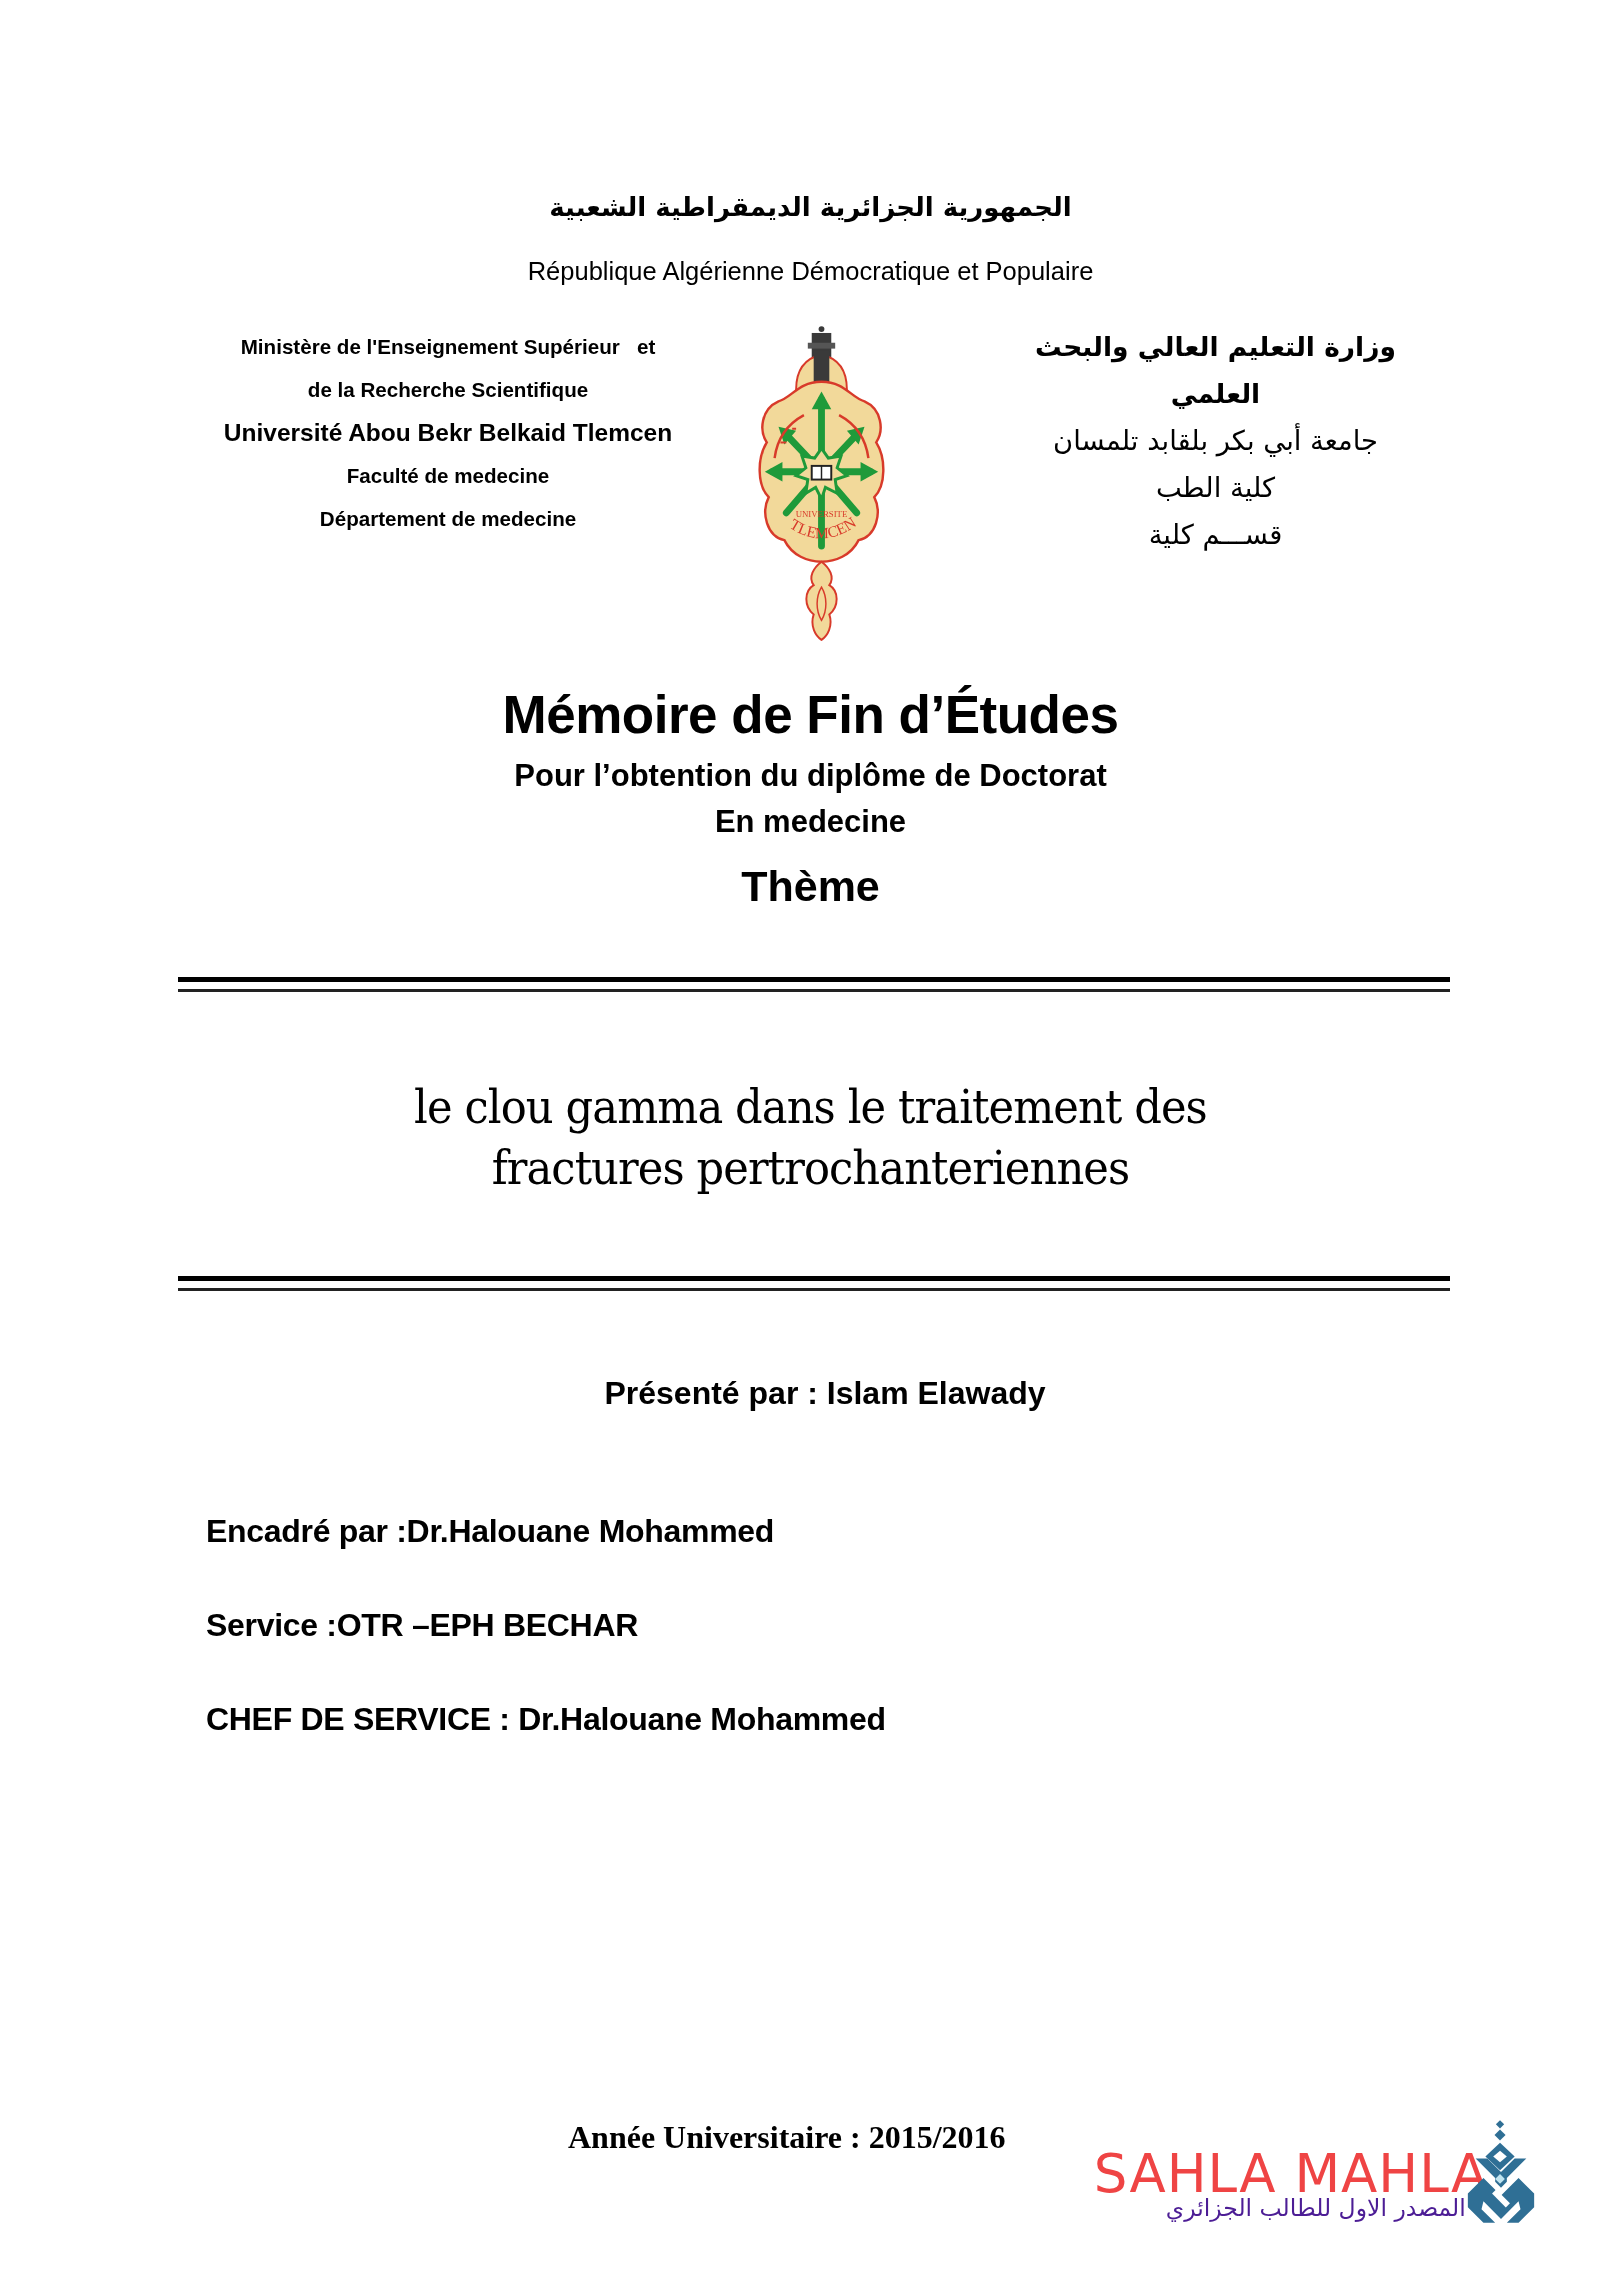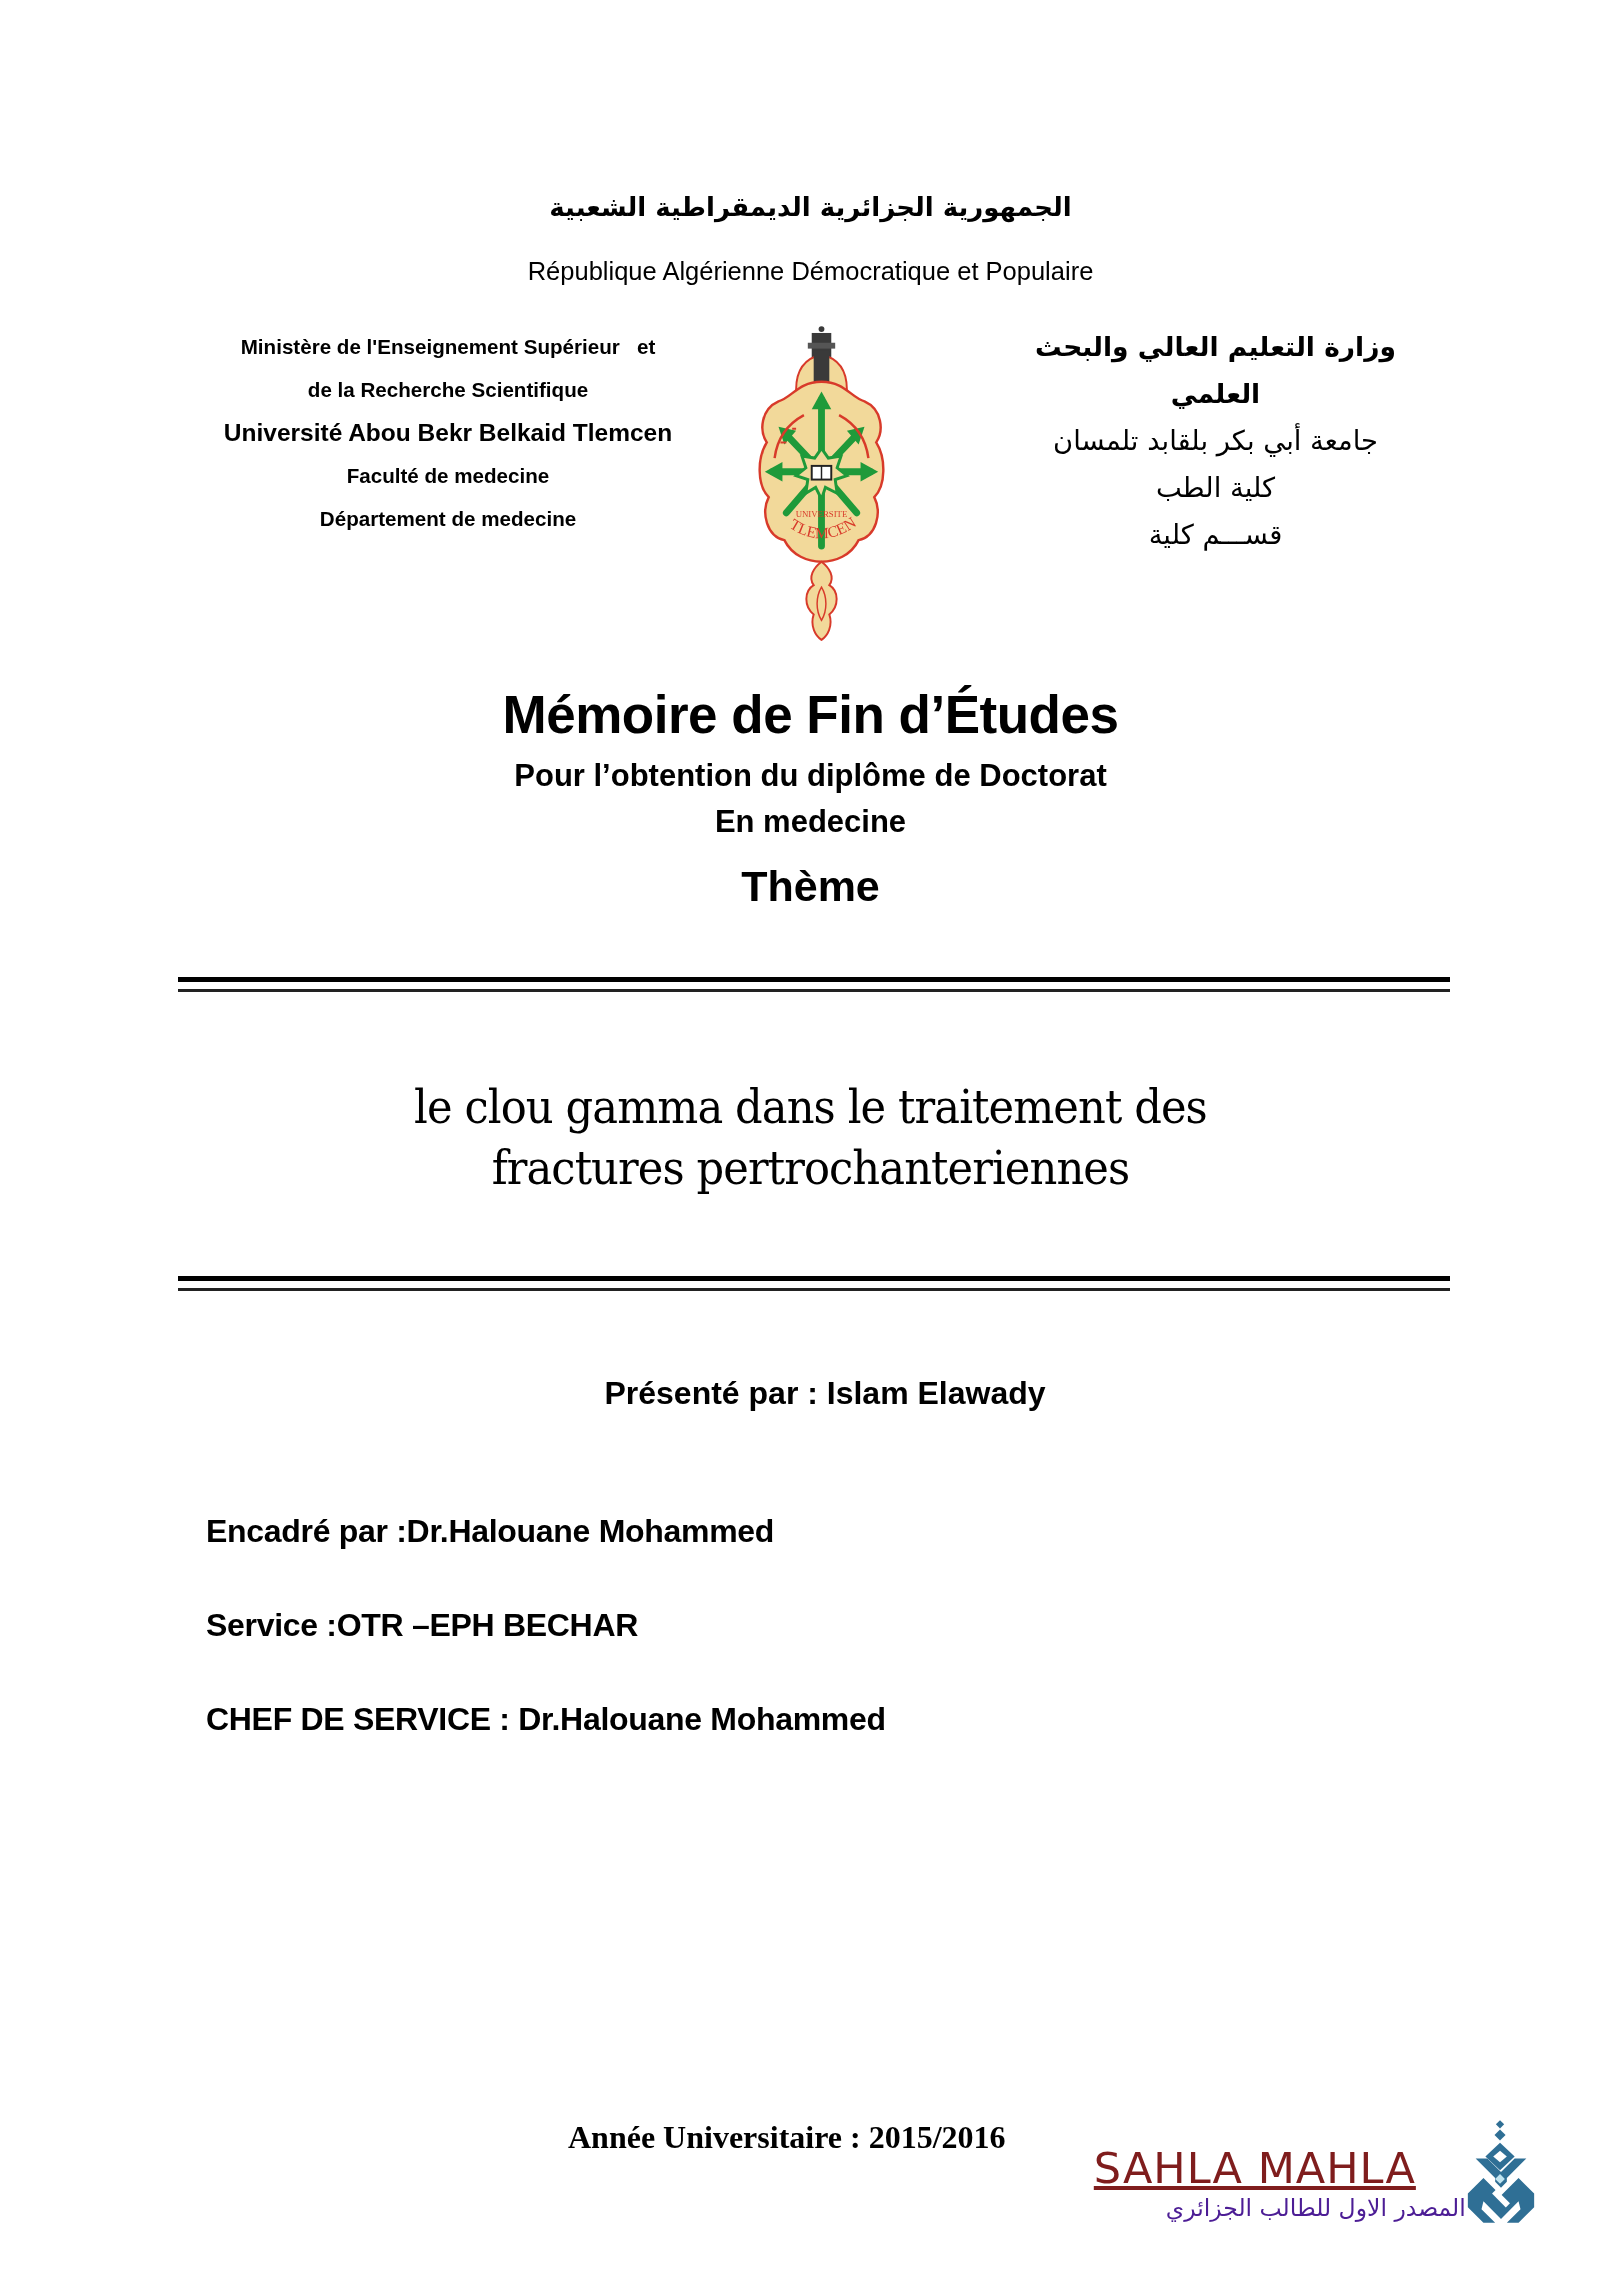--- a/index.html
+++ b/index.html
@@ -38,21 +38,21 @@
     .presented { top: 1375px; font-size: 32px; font-weight: bold; padding-left: 29px; }
 
     .info-line { left: 206px; font-size: 32px; font-weight: bold; letter-spacing: -0.3px; }
     .info1 { top: 1513px; }
     .info2 { top: 1607px; }
     .info3 { top: 1701px; }
 
     .year { left: 568px; top: 2119px; font-family: "Liberation Serif", serif; font-weight: bold; font-size: 32px; }
 
     .brand { left: 1086px; top: 2117px; width: 461px; height: 118px; }
-    .brand-name { position: absolute; left: 7.8px; top: 25.5px; font-family: "DejaVu Sans", sans-serif; font-size: 43px; color: #7f1d1d; letter-spacing: 1px; text-decoration: underline; }
+    .brand-name { position: absolute; left: 7.8px; top: 25.5px; font-family: "DejaVu Sans", sans-serif; font-size: 53px; color: #ef4444; letter-spacing: 1px; }
     .brand-tag { position: absolute; left: 9.8px; top: 77px; width: 370px; text-align: right; direction: rtl; font-family: "DejaVu Sans", sans-serif; font-size: 23.5px; color: #4c1d95; }
     .brand-mark { position: absolute; left: 376px; top: 0; width: 78px; height: 118px; }
   </style>
 </head>
 <body>
 
 <div class="abs center-x rep-ar">الجمهورية الجزائرية الديمقراطية الشعبية</div>
 <div class="abs center-x rep-fr">République Algérienne Démocratique et Populaire</div>
 
 <div class="abs left-col">

